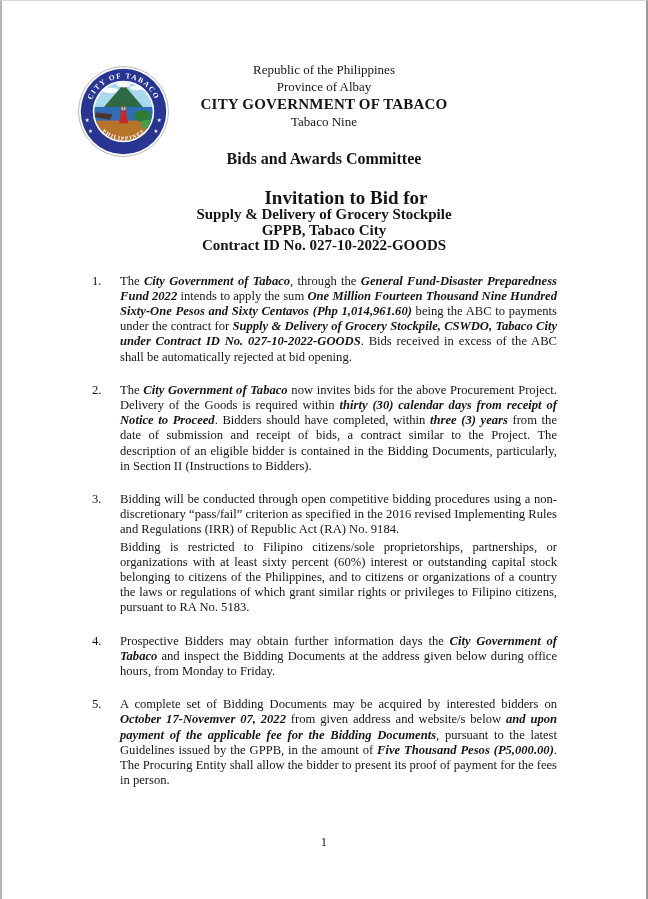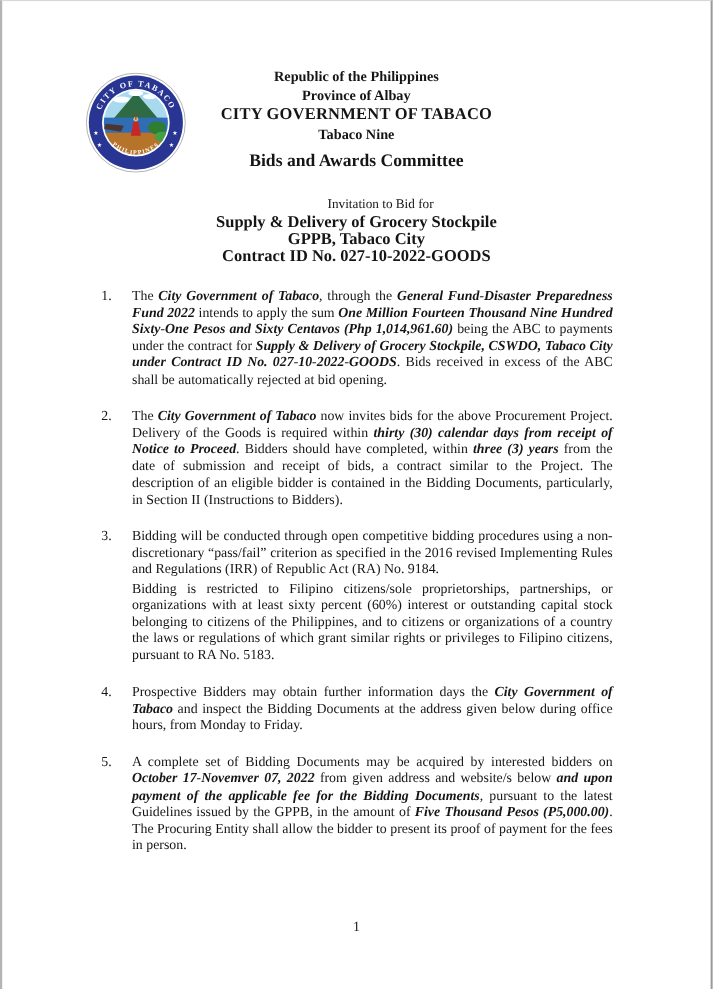--- a/index.html
+++ b/index.html
@@ -25,44 +25,44 @@
     left: 76px;
     top: 65px;
     width: 91px;
     height: 91px;
   }
   .header-block {
     padding-top: 60px;
     text-align: center;
   }
   .h-line {
-    font-weight: bold;
+    font-weight: normal;
     font-size: 13px;
     line-height: 17px;
   }
   .h-line-big {
     font-weight: bold;
     font-size: 15px;
     line-height: 18px;
     letter-spacing: 0.2px;
   }
   .committee {
     font-weight: bold;
     font-size: 16px;
     line-height: 20px;
-    margin-top: 7px;
+    margin-top: 19px;
     text-align: center;
   }
   .invitation-block {
     margin-top: 19px;
     text-align: center;
   }
   .inv-title {
-    font-weight: normal;
-    font-size: 12px;
+    font-weight: bold;
+    font-size: 19px;
     line-height: 19px;
     margin-left: 44px;
   }
   .inv-sub {
     font-weight: bold;
     font-size: 15px;
     line-height: 15.5px;
   }
   .bid-list {
     margin: 20px 89px 0 90px;

